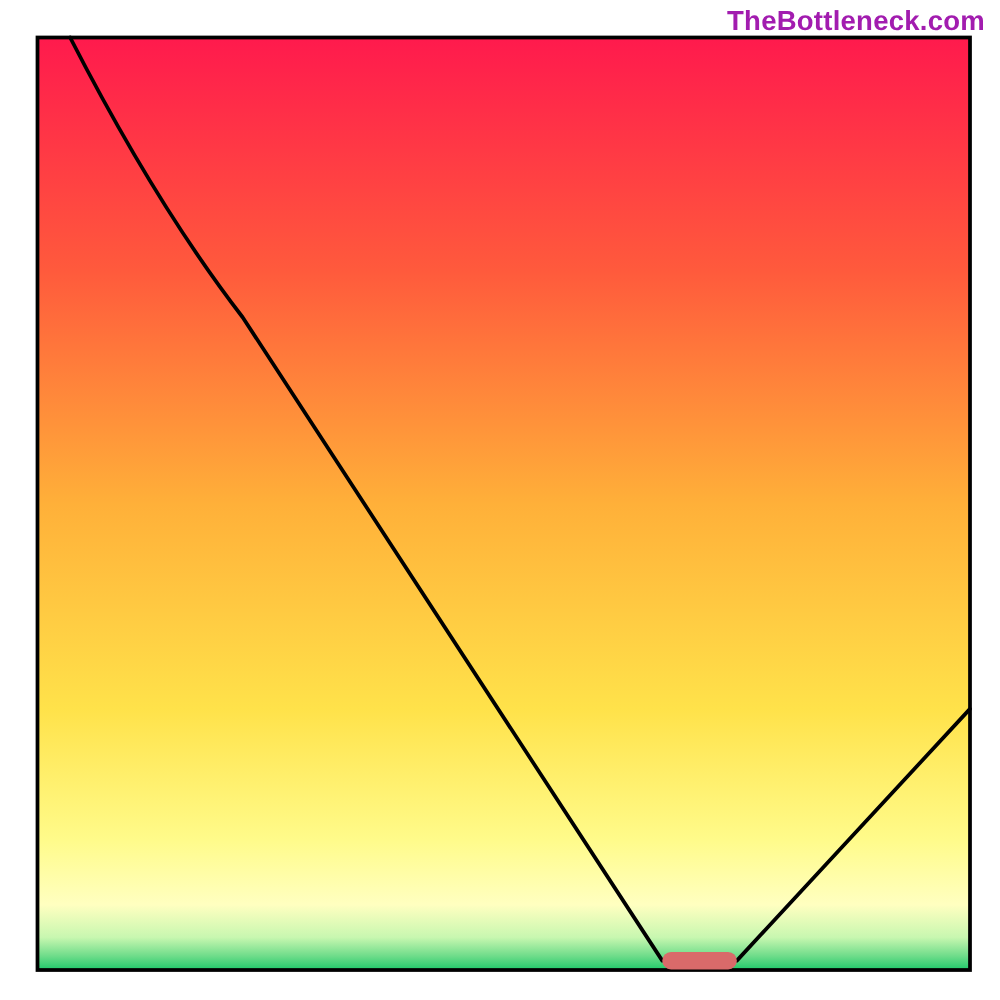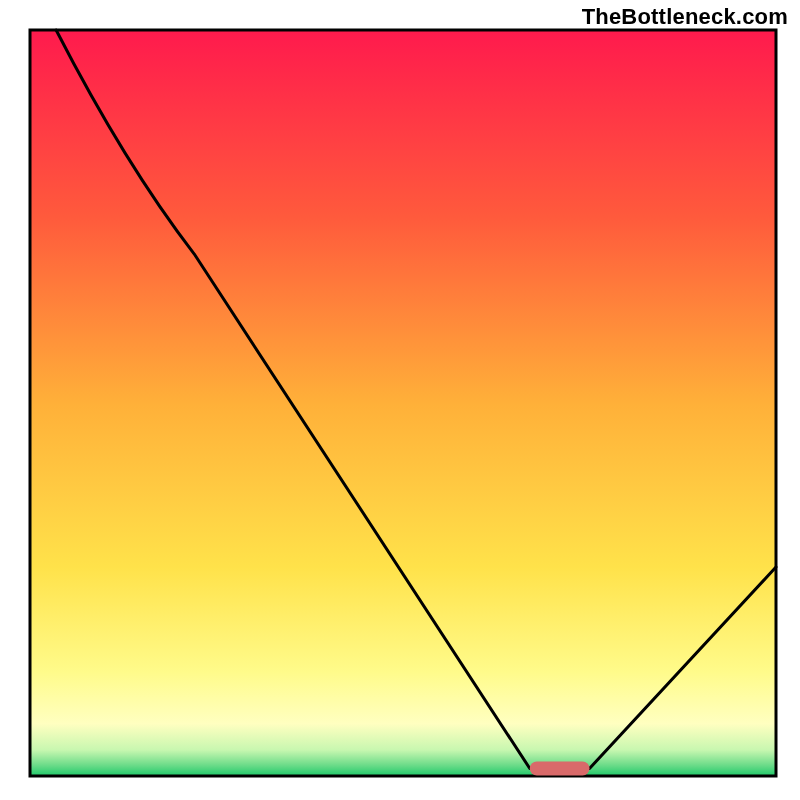--- a/index.html
+++ b/index.html
@@ -15,21 +15,21 @@
     width: 800px;
     height: 800px;
   }
   .watermark {
     position: absolute;
     top: 4px;
     right: 12px;
     font-family: Arial, Helvetica, sans-serif;
     font-size: 22px;
     font-weight: 600;
-    color: #000000;
+    color: #a21caf;
     letter-spacing: 0.2px;
     z-index: 10;
   }
   svg.plot {
     position: absolute;
     left: 0;
     top: 0;
   }
 </style>
 </head>

